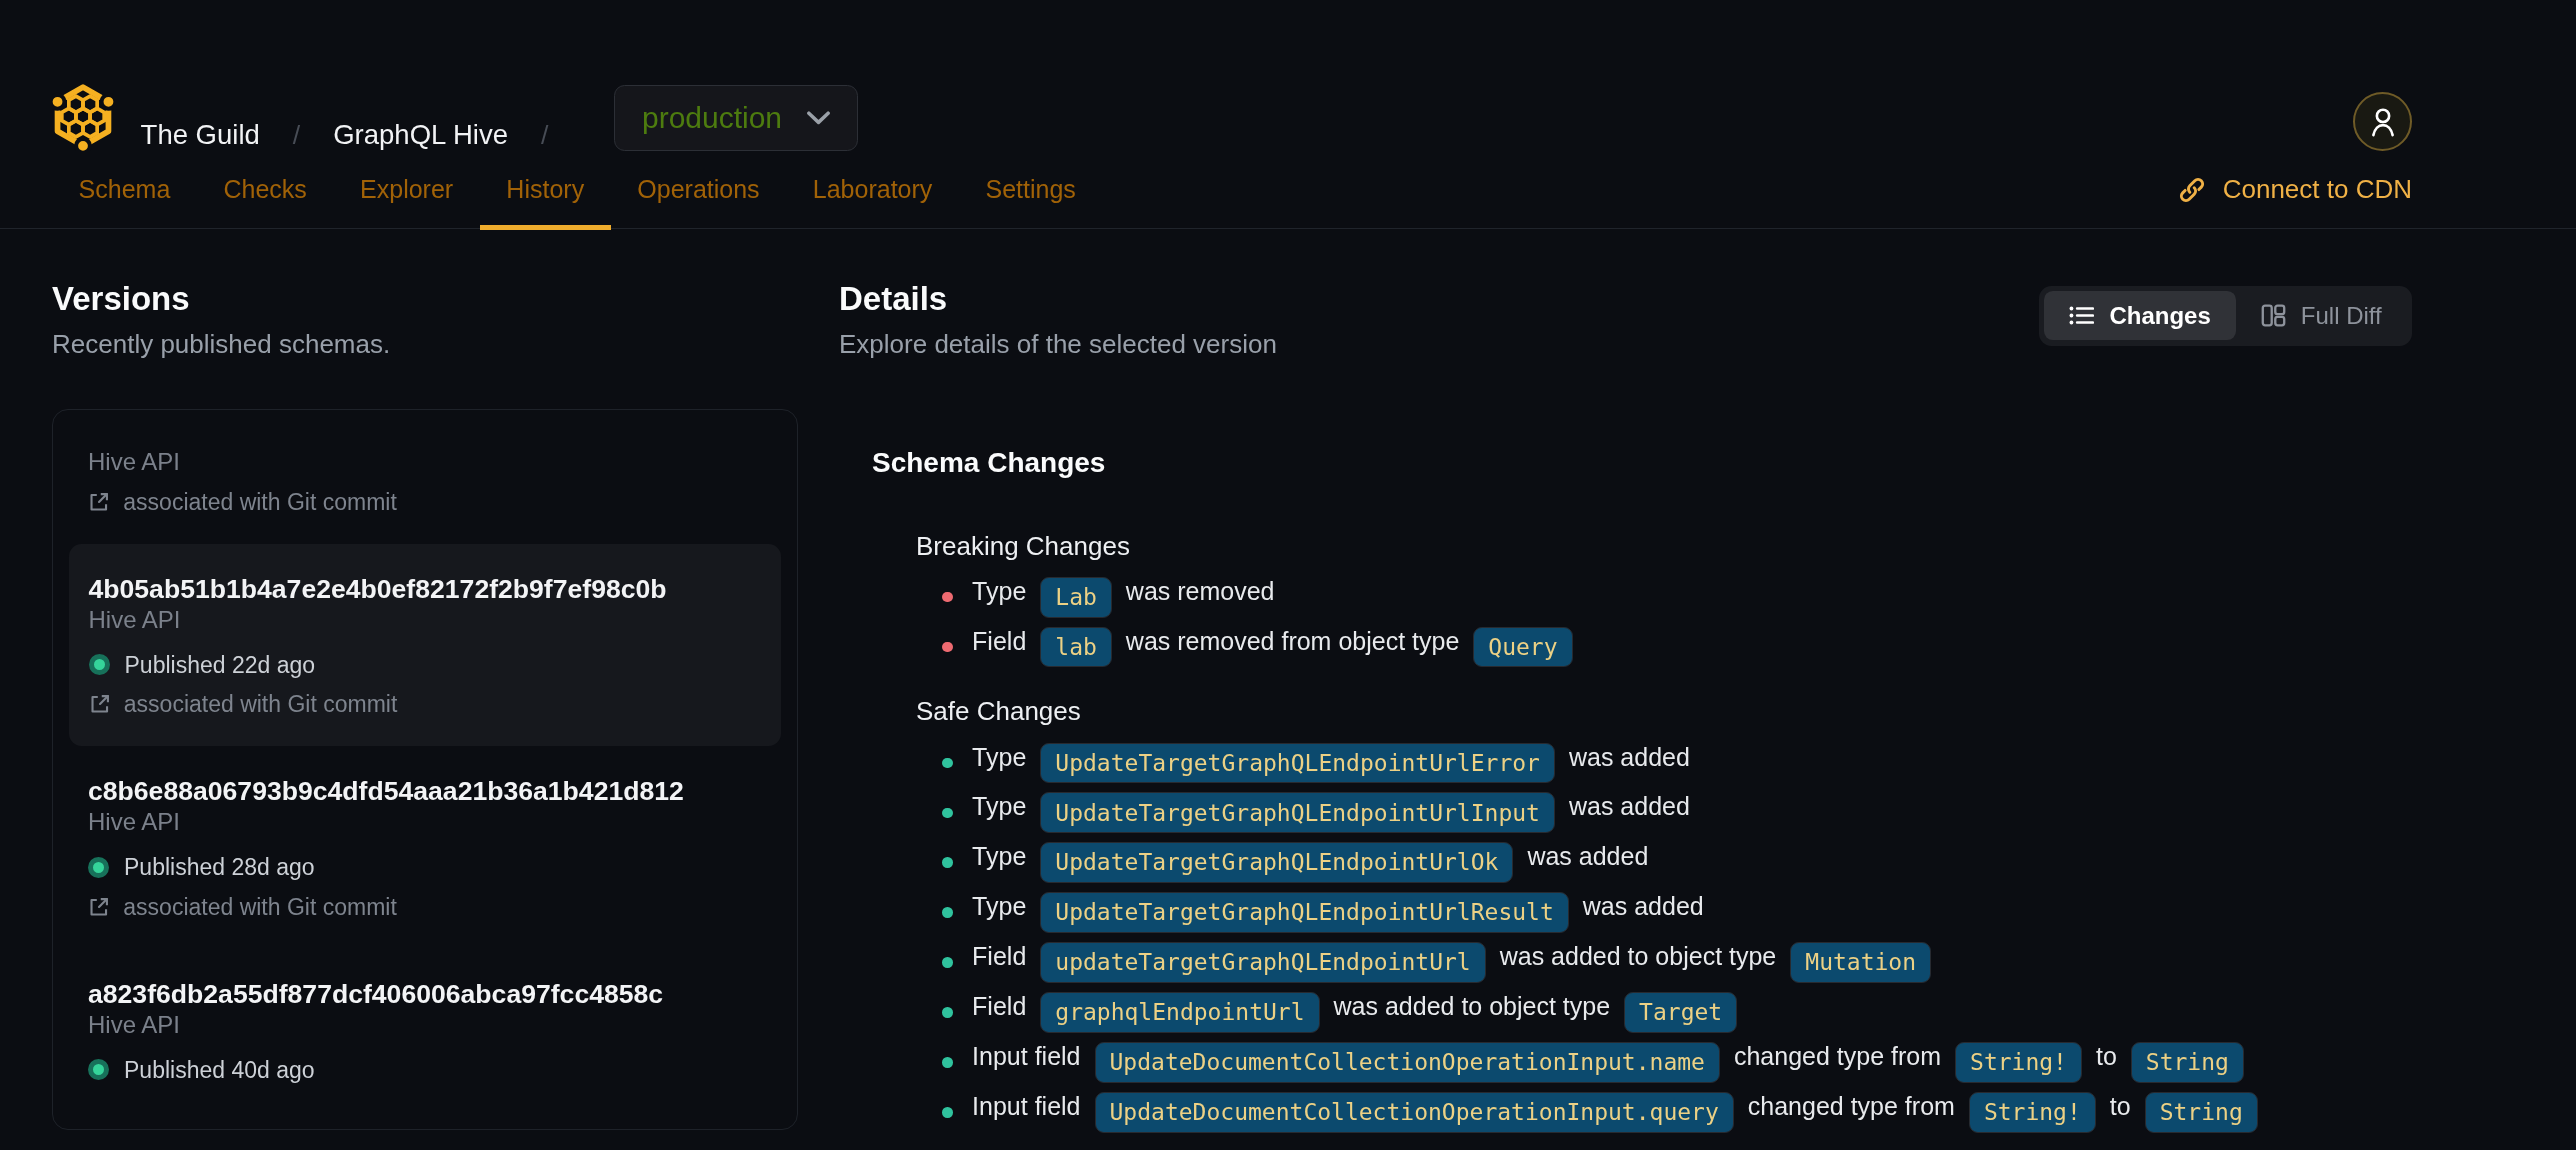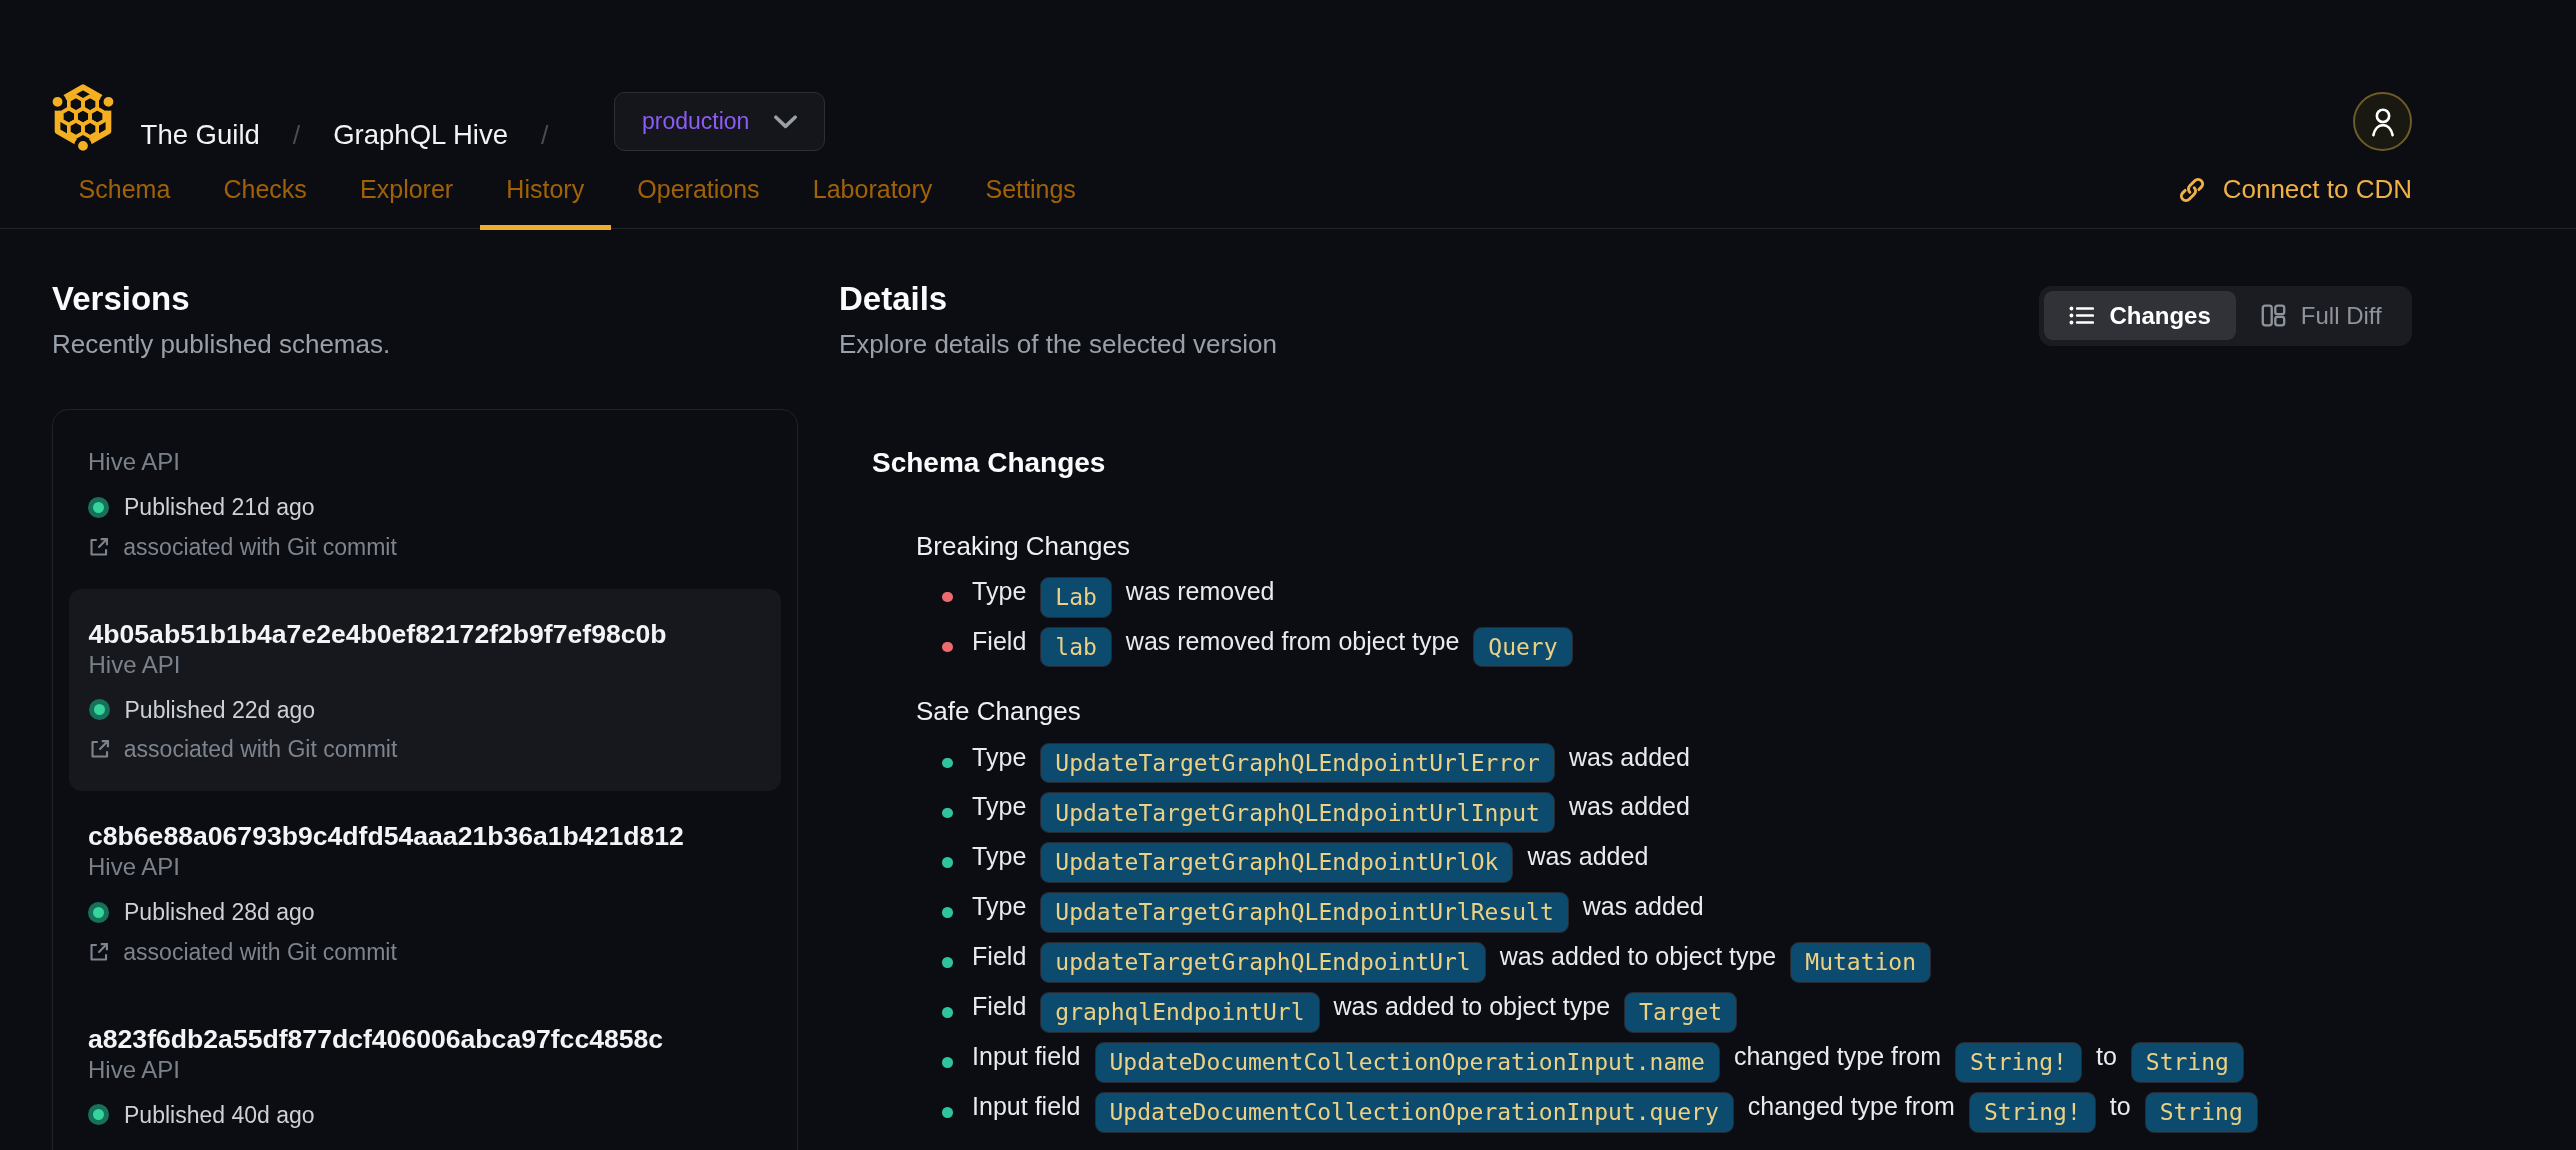--- a/index.html
+++ b/index.html
@@ -15,21 +15,21 @@
 
   
   .topbar { height:151px; display:flex; align-items:flex-end; padding:0 164px 0 52px; }
   .logo { display:flex; align-items:center; }
   .crumb-name { font-size:27.5px; font-weight:500; color:#f2f3f5; }
   .crumb-org { margin-left:26.6px; }
   .crumb-sep { color:#474c55; font-size:26.6px; margin:0 33px; font-weight:400; }
   .target-btn {
     display:flex; align-items:center; gap:25px; margin-left:33px;
     background:#15161b; border:1.8px solid #2c2f36; border-radius:10.6px;
-    padding:15px 26.6px; font-size:23px; color:#8b5cf6; cursor:pointer;
+    padding:15px 26.6px; font-size:30px; color:#4d7c0f; cursor:pointer;
     font-family:inherit;
   }
   .avatar {
     margin-left:auto; width:59px; height:59px; border-radius:50%;
     border:2.7px solid #6f5b27; background:#191912;
     display:flex; align-items:center; justify-content:center; cursor:pointer;
   }
 
   
   .nav { height:78px; display:flex; align-items:stretch; padding:0 164px 0 52px; border-bottom:1.8px solid #20242b; }
@@ -160,24 +160,20 @@
 </nav>
 
 <main class="main">
 
   <section class="col-left">
     <h2 class="section-title">Versions</h2>
     <p class="section-sub">Recently published schemas.</p>
     <div class="version-list" id="version-list">
         <div class="version-card">
           <div class="v-service">Hive API</div>
-          <div class="v-pub">
-            <span class="dot"></span>
-            <span>Published 21d ago</span>
-          </div>
           <div class="v-git">
             <span>
               <svg width="22" height="22" viewBox="0 0 25 25" fill="none">
                 <path d="M10 4.5 H4 V21 H20.5 V15" stroke="currentColor" stroke-width="2.4" stroke-linejoin="round"></path>
                 <path d="M14.5 3.5 H21.5 V10.5" stroke="currentColor" stroke-width="2.4" stroke-linejoin="round"></path>
                 <path d="M21.5 3.5 L12.5 12.5" stroke="currentColor" stroke-width="2.4" stroke-linecap="round"></path>
               </svg>
             </span>
             <span>associated with Git commit</span>
           </div>

